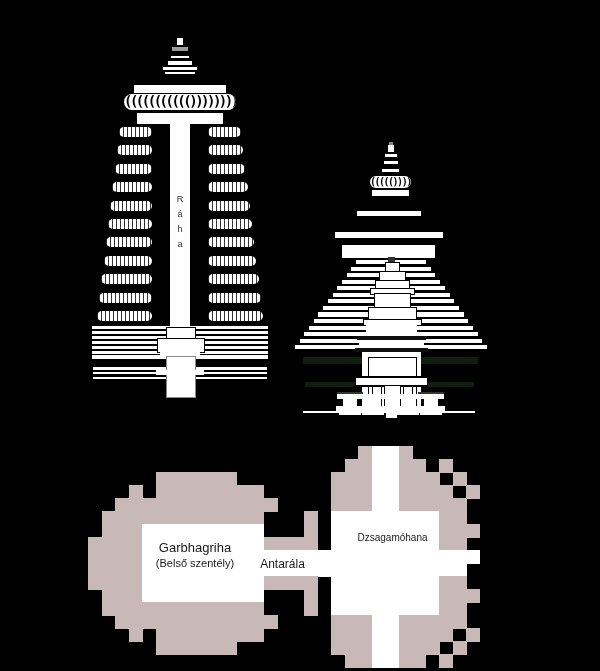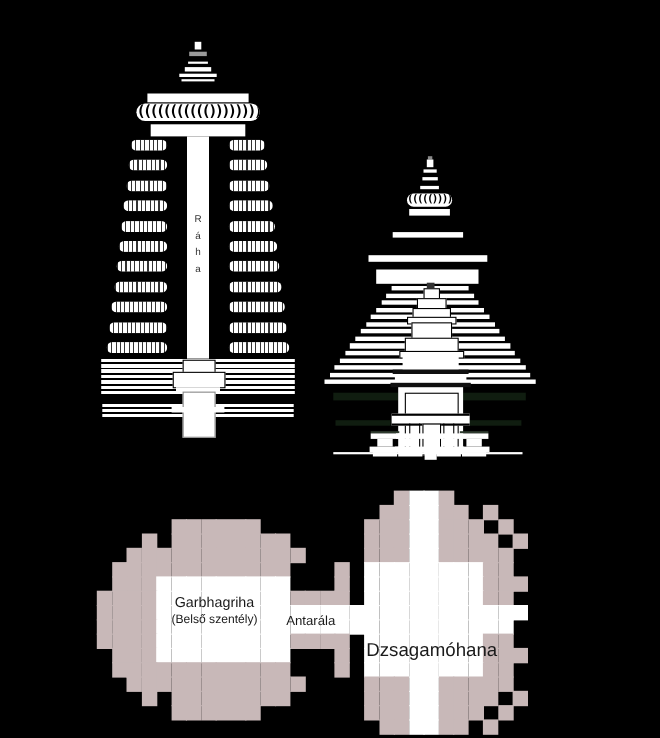--- a/index.html
+++ b/index.html
@@ -78,21 +78,21 @@
   .ped .top{position:absolute;left:1px;top:2px;width:26px;height:5px;background:#fff;}
   .ped .waist{position:absolute;left:7px;top:7px;width:14px;height:7px;background:#fff;}
   .ped .flare{position:absolute;left:0;top:14px;width:28px;height:5px;background:#fff;}
   .ped .foot{position:absolute;left:3px;top:19px;width:22px;height:4px;background:#fff;}
   
   .cell{position:absolute;}
   .plan-label{position:absolute;color:#1a1a1a;text-align:center;}
   #label-garbha{left:135px;top:540px;width:120px;font-size:13px;line-height:15px;}
   #label-garbha-sub{left:135px;top:556px;width:120px;font-size:11px;line-height:14px;}
   #label-antarala{left:245px;top:557px;width:75px;font-size:12px;}
-  #label-jaga{left:330px;top:581px;width:125px;font-size:17px;}
+  #label-jaga{left:330px;top:532px;width:125px;font-size:10px;}
 </style>
 </head>
 <body>
 
 <div id="scene">
 
   <div>
     <div class="w" id="lt-f1"></div>
     <div class="abs" id="lt-f2"></div>
     <div class="w" id="lt-f3"></div>

